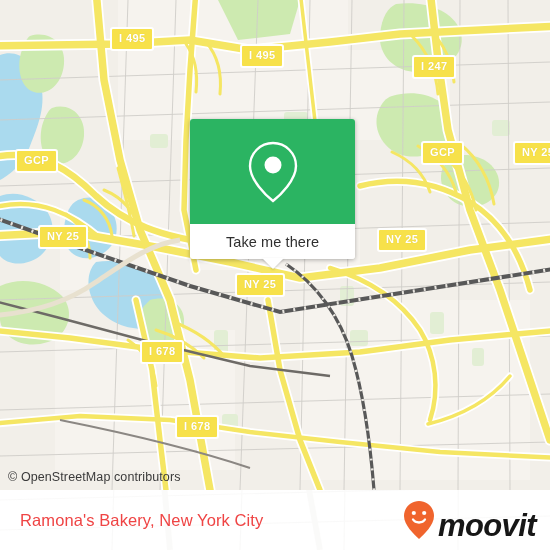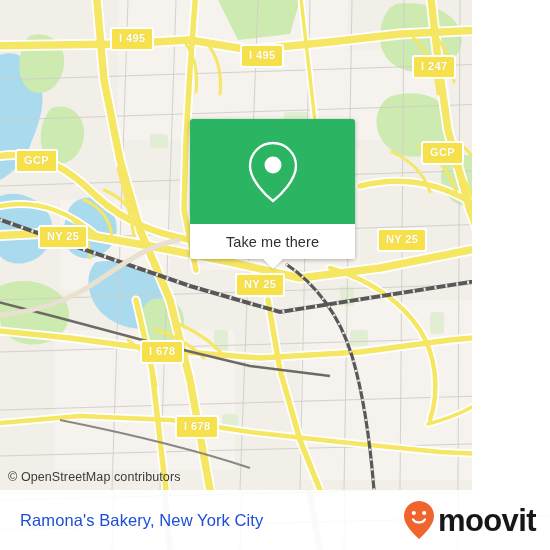--- a/index.html
+++ b/index.html
@@ -19,21 +19,21 @@
     height: 550px;
     overflow: hidden;
     background: #ffffff;
   }
 
   
   #map {
     position: absolute;
     left: 0;
     top: 0;
-    width: 472px;
+    width: 550px;
     height: 490px;
     overflow: hidden;
     background: #f2efe9;
   }
   #map-svg {
     position: absolute;
     left: 0;
     top: 0;
     display: block;
   }
@@ -143,32 +143,33 @@
     opacity: 0.10;
     pointer-events: none;
   }
   #bottom-title {
     position: absolute;
     left: 20px;
     top: 50%;
     transform: translateY(-50%);
     font-family: "Liberation Sans", sans-serif;
     font-size: 16.5px;
-    color: #1d4ed8;
+    color: #ef4444;
     letter-spacing: 0.1px;
     white-space: nowrap;
   }
   #brand {
     position: absolute;
     right: 14px;
     top: 50%;
     transform: translateY(-50%);
     display: flex;
-    align-items: center;
+    align-items: flex-end;
     gap: 2px;
+    font-style: italic;
   }
   #brand-wordmark {
     font-family: "Liberation Sans", sans-serif;
     font-size: 31px;
     font-weight: bold;
     color: #171717;
     letter-spacing: -0.6px;
     line-height: 1;
   }
 </style>

